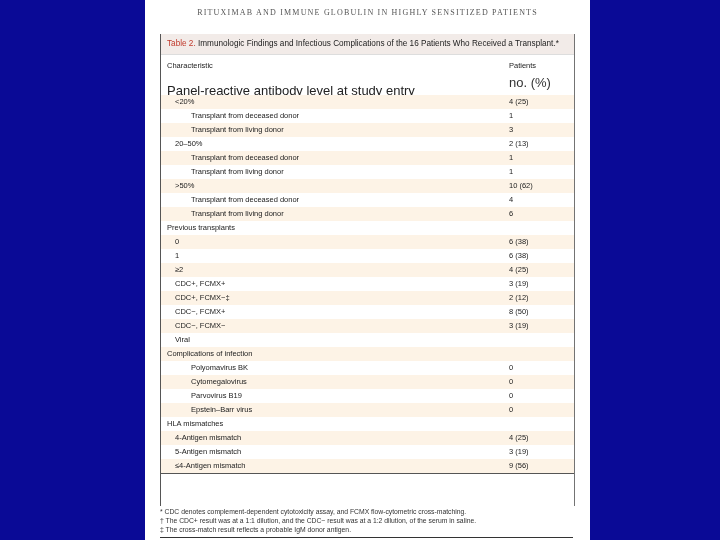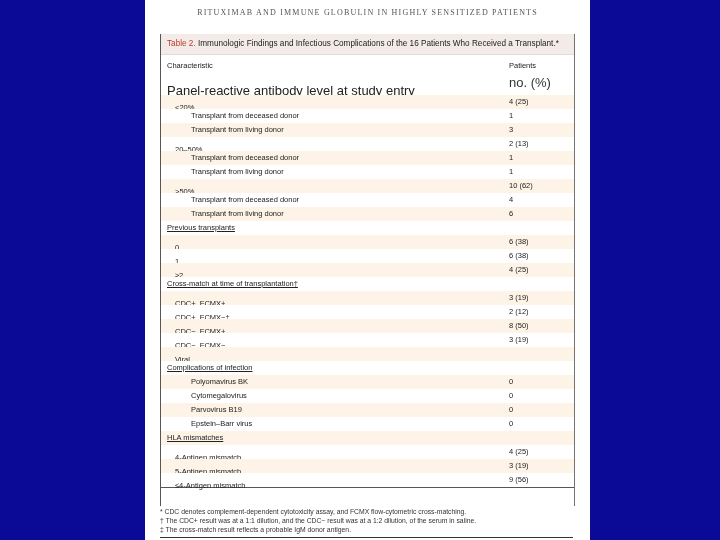--- a/index.html
+++ b/index.html
@@ -35,22 +35,22 @@
   .col-head .h-pat { position: absolute; left: 348px; top: 6px; font-size: 7.5px; color: #222; }
   .col-head .h-unit { position: absolute; left: 348px; top: 20px; font-size: 13px; color: #333; }
   .col-head .h-sec { position: absolute; left: 6px; top: 28px; font-size: 13px; color: #222; }
   .row {
     height: 14px; line-height: 14px; position: relative; font-size: 7.5px; color: #222;
   }
   .row:nth-child(odd) { background: #fdf3e6; }
   .row:nth-child(even) { background: #ffffff; }
   .row .c { position: absolute; top: 0; white-space: nowrap; }
   .row .v { position: absolute; left: 348px; top: 0; }
-  .lvl0 { left: 6px; text-decoration: underline; }
-  .lvl1 { left: 14px; margin-top: 6px; }
+  .lvl0 { left: 6px; }
+  .lvl1 { left: 14px; }
   .lvl2 { left: 30px; }
   .table-bottom { border-top: 1px solid #555; }
   .footnotes {
     position: absolute; left: 15px; top: 507px; width: 420px;
     font-size: 6.8px; color: #333; line-height: 9px;
   }
   .footnotes div { white-space: nowrap; }
   .rule {
     position: absolute; left: 15px; top: 537px; width: 413px; border-top: 1px solid #333;
   }
@@ -118,24 +118,20 @@
         </div>
         <div class="row">
           <span class="c lvl1">1</span>
           <span class="v">6 (38)</span>
         </div>
         <div class="row">
           <span class="c lvl1">≥2</span>
           <span class="v">4 (25)</span>
         </div>
         <div class="row">
-          <span class="c lvl0">Cross-match at time of transplantation†</span>
-          <span class="v"></span>
-        </div>
-        <div class="row">
           <span class="c lvl1">CDC+, FCMX+</span>
           <span class="v">3 (19)</span>
         </div>
         <div class="row">
           <span class="c lvl1">CDC+, FCMX−‡</span>
           <span class="v">2 (12)</span>
         </div>
         <div class="row">
           <span class="c lvl1">CDC−, FCMX+</span>
           <span class="v">8 (50)</span>

